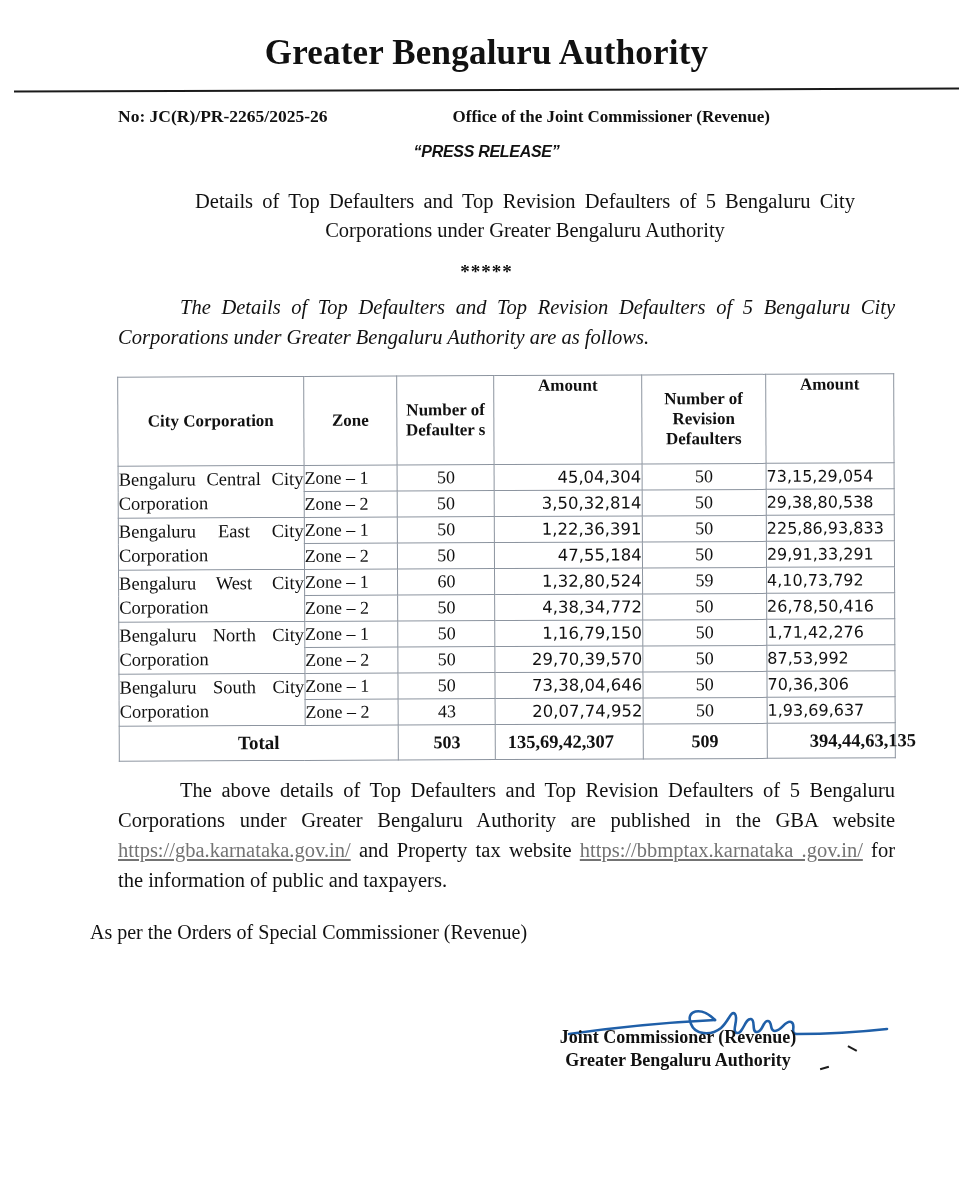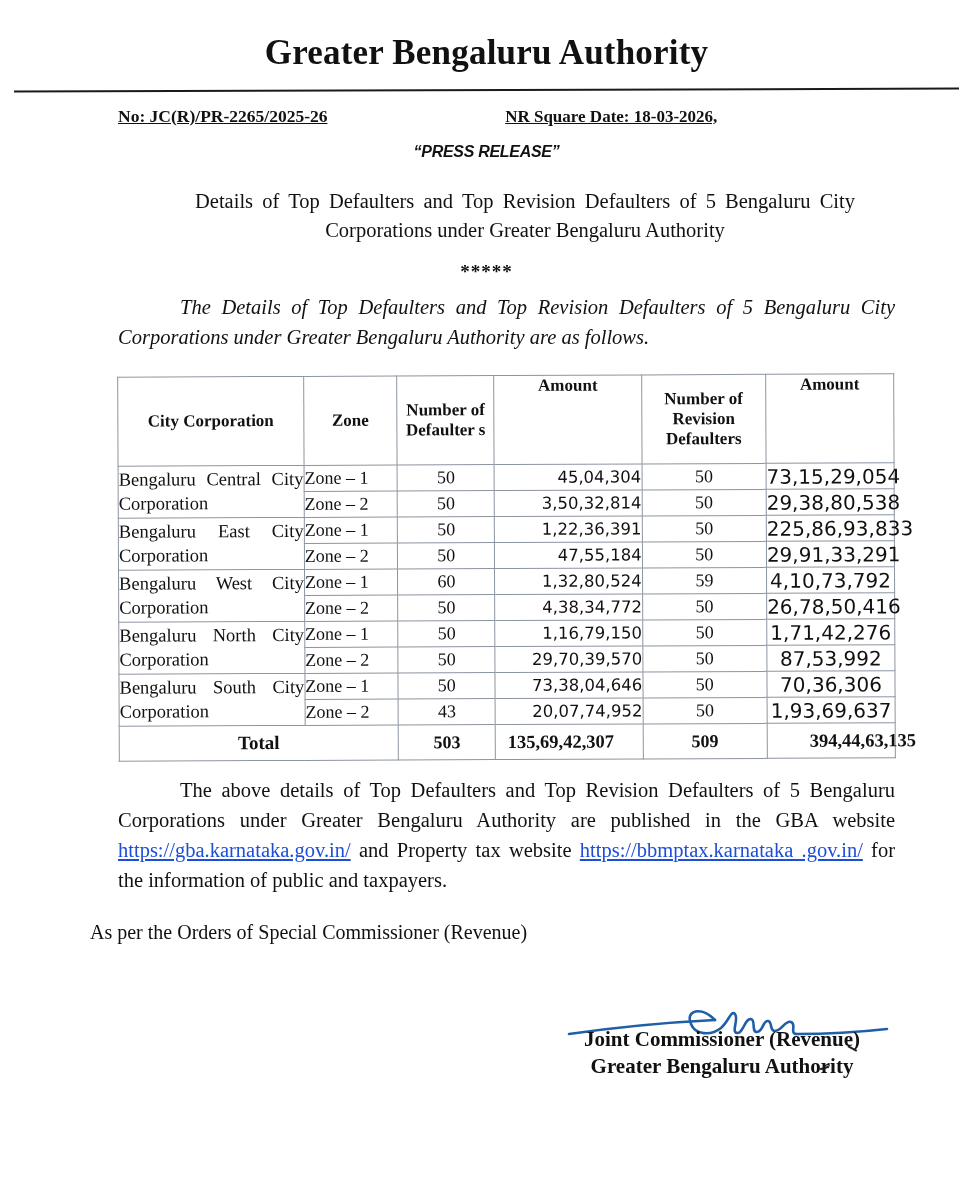--- a/index.html
+++ b/index.html
@@ -40,21 +40,20 @@
     border-top: 2.2px solid #1a1a1a;
     transform: rotate(-0.18deg);
   }
 
   
   .meta-row {
     display: flex;
     align-items: flex-start;
     margin-top: 14px;
     padding: 0 78px 0 118px;
-    text-decoration: underline;
   }
   .meta-left {
     font-size: 17.5px;
     font-weight: bold;
     white-space: nowrap;
     padding-top: 1px;
   }
   .meta-right {
     flex: 1;
     text-align: center;
@@ -150,24 +149,24 @@
     text-align: right;
     padding-right: 14px;
     font-family: "DejaVu Sans", sans-serif;
     font-size: 16.5px;
   }
   td.numr {
     font-size: 18px;
     text-align: center;
   }
   td.amt2 {
-    text-align: center;
+    text-align: left;
     padding-right: 10px;
     font-family: "DejaVu Sans", sans-serif;
-    font-size: 20px;
+    font-size: 16px;
   }
   tr.total td {
     font-weight: bold;
     height: 34px;
   }
   td.total-label {
     text-align: center;
     text-align-last: center;
     font-size: 19px;
   }
@@ -180,36 +179,36 @@
 
   
   .closing {
     margin: 16px 78px 0 118px;
     font-size: 20.5px;
     line-height: 1.46;
     text-align: justify;
     text-indent: 62px;
   }
   .closing a, .link {
-    color: #1d4ed8;
+    color: #737373;
     text-decoration: underline;
   }
   .orders {
     margin: 26px 118px 0 90px;
     font-size: 20px;
   }
 
   
   .sign-block {
     position: absolute;
-    left: 552px;
+    left: 508px;
     top: 1026px;
     width: 340px;
     text-align: center;
-    font-size: 21px;
+    font-size: 18px;
     font-weight: bold;
     line-height: 1.3;
   }
   .sign-svg {
     position: absolute;
     left: 565px;
     top: 1000px;
     width: 330px;
     height: 60px;
     pointer-events: none;
@@ -239,21 +238,21 @@
 <div class="page">
 
   <div class="masthead">
     <div class="masthead-title">Greater Bengaluru Authority</div>
   </div>
   <hr class="head-rule">
 
   <div class="meta-row">
     <div class="meta-left">No: JC(R)/PR-2265/2025-26</div>
     <div class="meta-right">
-      <div>NR Square   Date: 18-03-2026,</div>
+      <div>Office of the Joint Commissioner (Revenue)</div>
     </div>
   </div>
 
   <div class="press-release">“PRESS RELEASE”</div>
 
   <div class="subject">Details of Top Defaulters and Top Revision Defaulters of 5 Bengaluru City Corporations under Greater Bengaluru Authority</div>
 
   <div class="stars">*****</div>
 
   <div class="intro">The Details of Top Defaulters and Top Revision Defaulters of 5 Bengaluru City Corporations under Greater Bengaluru Authority are as follows.</div>

